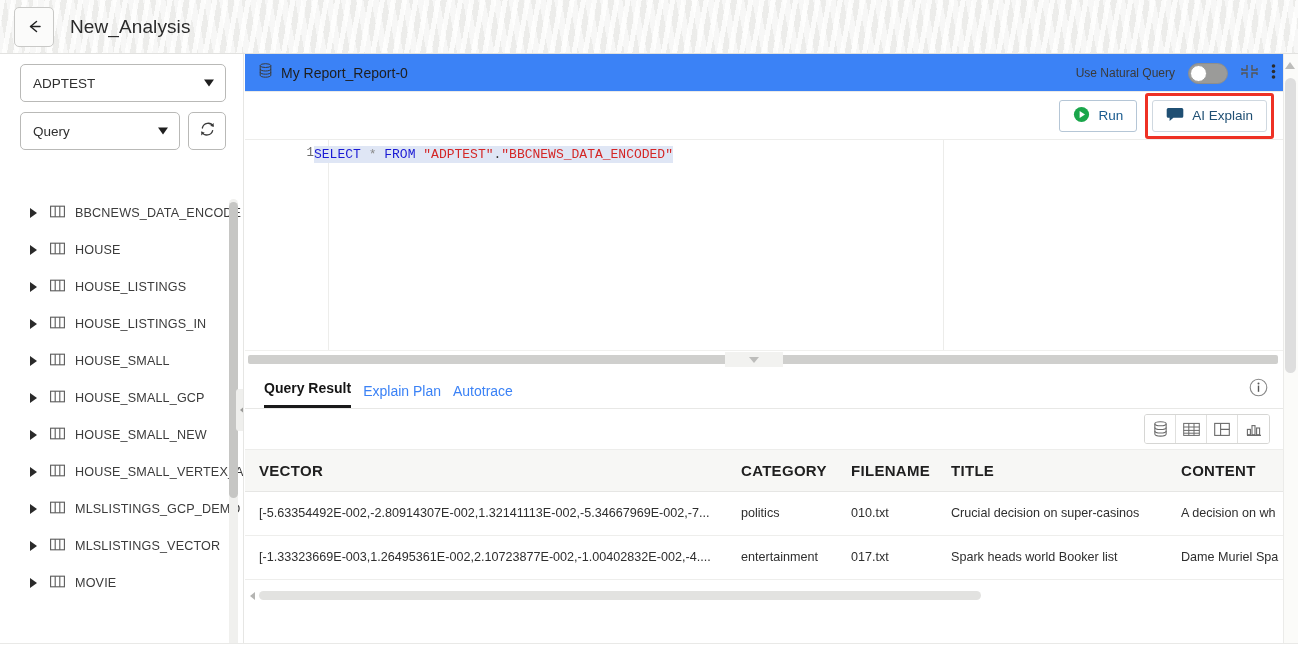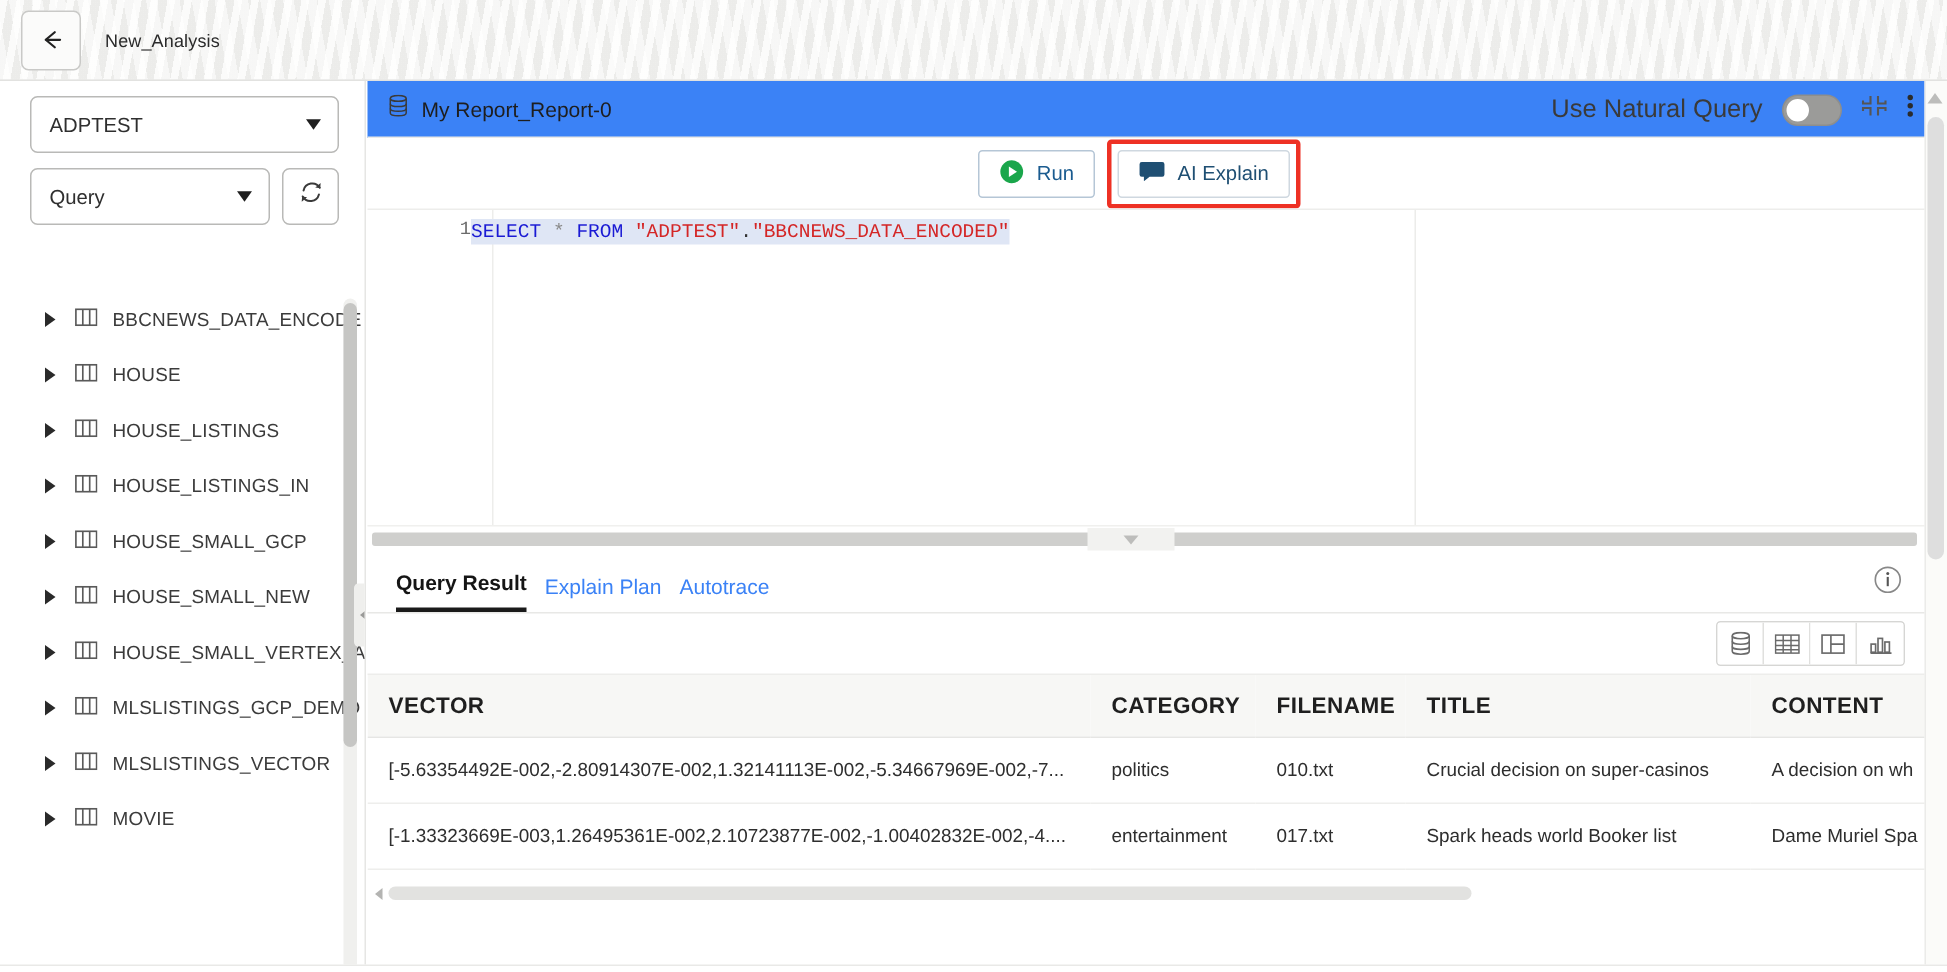--- a/index.html
+++ b/index.html
@@ -34,21 +34,21 @@
     width: 40px; height: 40px;
     background: #fbfbfa;
     border: 1px solid #c9c9c7;
     border-radius: 5px;
     display: flex; align-items: center; justify-content: center;
     cursor: pointer;
   }
   .back-btn svg { display:block; }
   .analysis-title {
     margin-left: 16px;
-    font-size: 12px;
+    font-size: 19px;
     color: #2b2b2b;
     letter-spacing: .1px;
   }
 
   
   .sidebar {
     position: absolute; left: 0; top: 54px;
     width: 244px; height: 594px;
     background: #ffffff;
     border-right: 1px solid #e6e6e4;
@@ -162,21 +162,21 @@
   }
   .report-title {
     font-size: 14px; color: #1e1e1e;
     margin-left: 9px;
   }
   .hdr-right {
     position: absolute; right: 22px; top: 0;
     height: 38px;
     display: flex; align-items: center; gap: 13px;
   }
-  .nq-label { font-size: 17px; color: #3a3a3a; }
+  .nq-label { font-size: 12px; color: #3a3a3a; }
   .toggle {
     width: 40px; height: 21px;
     border-radius: 11px;
     background: #9b9b99;
     position: relative;
     cursor: pointer;
     border: 1px solid #8e8e8c;
   }
   .toggle .knob {
     position: absolute; left: 1px; top: 1px;
@@ -185,21 +185,21 @@
     background: #ffffff;
     border: 1px solid #9b9b99;
   }
   .icon-btn { cursor: pointer; display: flex; align-items: center; justify-content: center; }
 
   
   .run-bar {
     position: relative;
     height: 47px;
     background: #fff;
-    display: flex; align-items: center; justify-content: center;
+    display: flex; align-items: center; justify-content: flex-end;
     padding-right: 24px;
     gap: 0;
   }
   .btn {
     height: 32px;
     border: 1px solid #b5c6d6;
     background: #ffffff;
     display: flex; align-items: center;
     padding: 0 13px;
     font-size: 13.5px;
@@ -518,20 +518,31 @@
       <div class="obj-item">
         <span class="twisty"></span>
         <span class="tbl-icon">
           <svg width="15" height="13" viewBox="0 0 15 13">
               <rect x="0.6" y="1.2" width="13.8" height="10.6" fill="none" stroke="#5a5a5a" stroke-width="1.1"></rect>
               <line x1="5.2" y1="1.2" x2="5.2" y2="11.8" stroke="#5a5a5a" stroke-width="1.1"></line>
               <line x1="9.8" y1="1.2" x2="9.8" y2="11.8" stroke="#5a5a5a" stroke-width="1.1"></line>
             </svg>
         </span>
         <span class="obj-label">HOUSE_LISTINGS_IN</span>
+      </div>
+      <div class="obj-item">
+        <span class="twisty"></span>
+        <span class="tbl-icon">
+          <svg width="15" height="13" viewBox="0 0 15 13">
+              <rect x="0.6" y="1.2" width="13.8" height="10.6" fill="none" stroke="#5a5a5a" stroke-width="1.1"></rect>
+              <line x1="5.2" y1="1.2" x2="5.2" y2="11.8" stroke="#5a5a5a" stroke-width="1.1"></line>
+              <line x1="9.8" y1="1.2" x2="9.8" y2="11.8" stroke="#5a5a5a" stroke-width="1.1"></line>
+            </svg>
+        </span>
+        <span class="obj-label">HOUSE_SMALL</span>
       </div>
       <div class="obj-item">
         <span class="twisty"></span>
         <span class="tbl-icon">
           <svg width="15" height="13" viewBox="0 0 15 13">
               <rect x="0.6" y="1.2" width="13.8" height="10.6" fill="none" stroke="#5a5a5a" stroke-width="1.1"></rect>
               <line x1="5.2" y1="1.2" x2="5.2" y2="11.8" stroke="#5a5a5a" stroke-width="1.1"></line>
               <line x1="9.8" y1="1.2" x2="9.8" y2="11.8" stroke="#5a5a5a" stroke-width="1.1"></line>
             </svg>
         </span>

